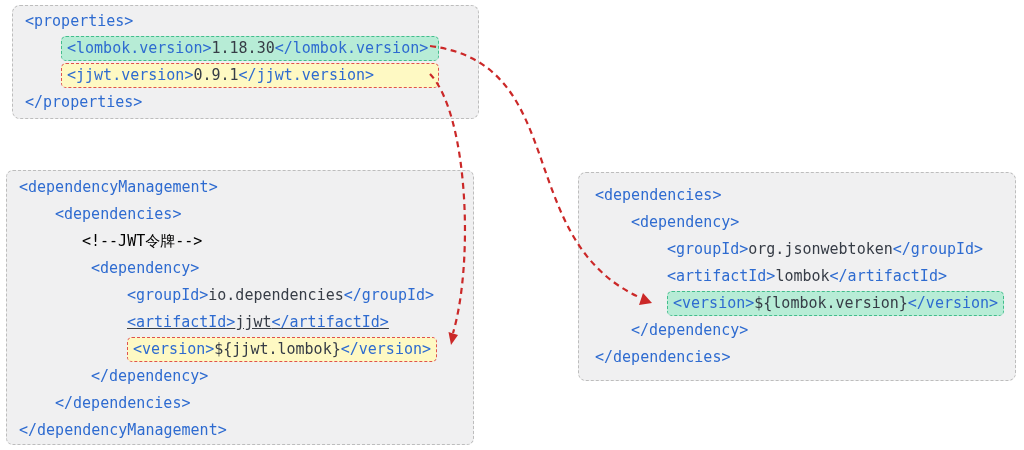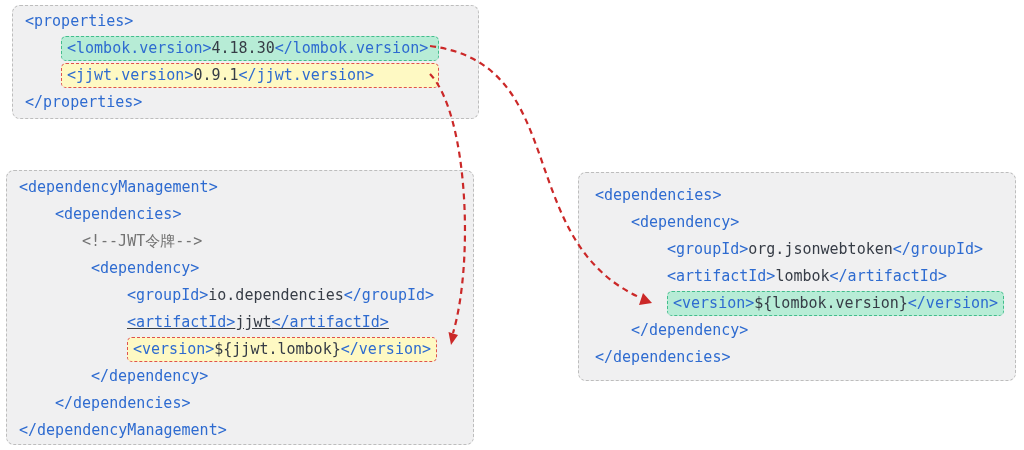--- a/index.html
+++ b/index.html
@@ -15,27 +15,27 @@
     position: absolute;
     box-sizing: border-box;
     background: #f0f0f1;
     border: 1px dashed #bdbdbd;
     border-radius: 8px;
     font-size: 15px;
     line-height: 27px;
     color: #3b4046;
   }
   #box-properties { left: 12px;   top: 5px;   width: 467px; padding: 2px 12px 2px; }
-  #box-depmgmt    { left: 6px;   top: 170px; width: 468px; padding: 3px 12px 0; }
+  #box-depmgmt    { left: 6px;   top: 170px; width: 468px; padding: 3px 12px 0; border-radius: 7px; }
   #box-deps       { left: 578px; top: 172px; width: 438px; padding: 9px 16px; }
 
   .code-line { white-space: pre; }
   .tok-tag     { color: #2e6bd0; }
   .tok-text    { color: #363c46; }
-  .tok-comment { color: #737373; }
+  .tok-comment { color: #000000; }
 
   .hl {
     display: inline-block;
     box-sizing: border-box;
     padding: 0 5px;
     line-height: 23px;
     border: 1px dashed;
     border-radius: 5px;
     vertical-align: middle;
   }
@@ -53,21 +53,21 @@
     stroke-width: 2.2;
     stroke-dasharray: 6 4.5;
   }
   .arrow-head { fill: #cb2828; stroke: none; }
 </style>
 </head>
 <body>
 
 <div id="box-properties" class="code-box">
     <div class="code-line" style="padding-left: 0px;"><span class="tok-tag">&lt;properties&gt;</span></div>
-    <div class="code-line" style="padding-left: 36px;"><span class="hl hl-green" style="min-width: 378px;"><span class="tok-tag">&lt;lombok.version&gt;</span><span class="tok-text">4.18.30</span><span class="tok-tag">&lt;/lombok.version&gt;</span></span></div>
+    <div class="code-line" style="padding-left: 36px;"><span class="hl hl-green" style="min-width: 378px;"><span class="tok-tag">&lt;lombok.version&gt;</span><span class="tok-text">1.18.30</span><span class="tok-tag">&lt;/lombok.version&gt;</span></span></div>
     <div class="code-line" style="padding-left: 36px;"><span class="hl hl-red" style="min-width: 378px;"><span class="tok-tag">&lt;jjwt.version&gt;</span><span class="tok-text">0.9.1</span><span class="tok-tag">&lt;/jjwt.version&gt;</span></span></div>
     <div class="code-line" style="padding-left: 0px;"><span class="tok-tag">&lt;/properties&gt;</span></div>
   </div>
 
 <div id="box-depmgmt" class="code-box">
     <div class="code-line" style="padding-left: 0px;"><span class="tok-tag">&lt;dependencyManagement&gt;</span></div>
     <div class="code-line" style="padding-left: 36px;"><span class="tok-tag">&lt;dependencies&gt;</span></div>
     <div class="code-line" style="padding-left: 63px;"><span class="tok-comment">&lt;!--JWT令牌--&gt;</span></div>
     <div class="code-line" style="padding-left: 72px;"><span class="tok-tag">&lt;dependency&gt;</span></div>
     <div class="code-line" style="padding-left: 108px;"><span class="tok-tag">&lt;groupId&gt;</span><span class="tok-text">io.dependencies</span><span class="tok-tag">&lt;/groupId&gt;</span></div>

